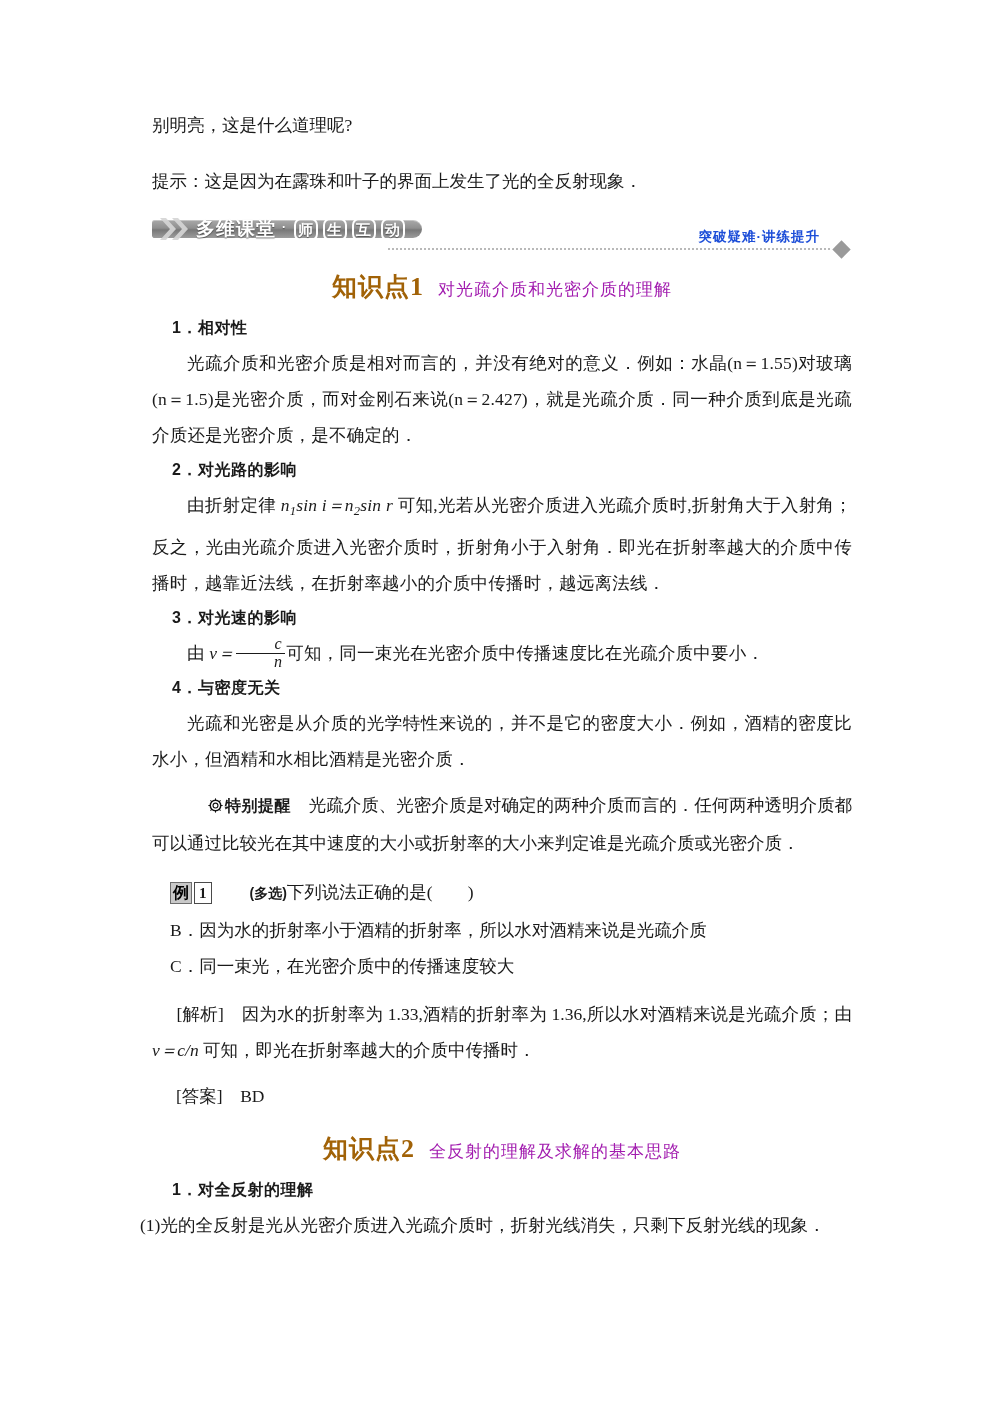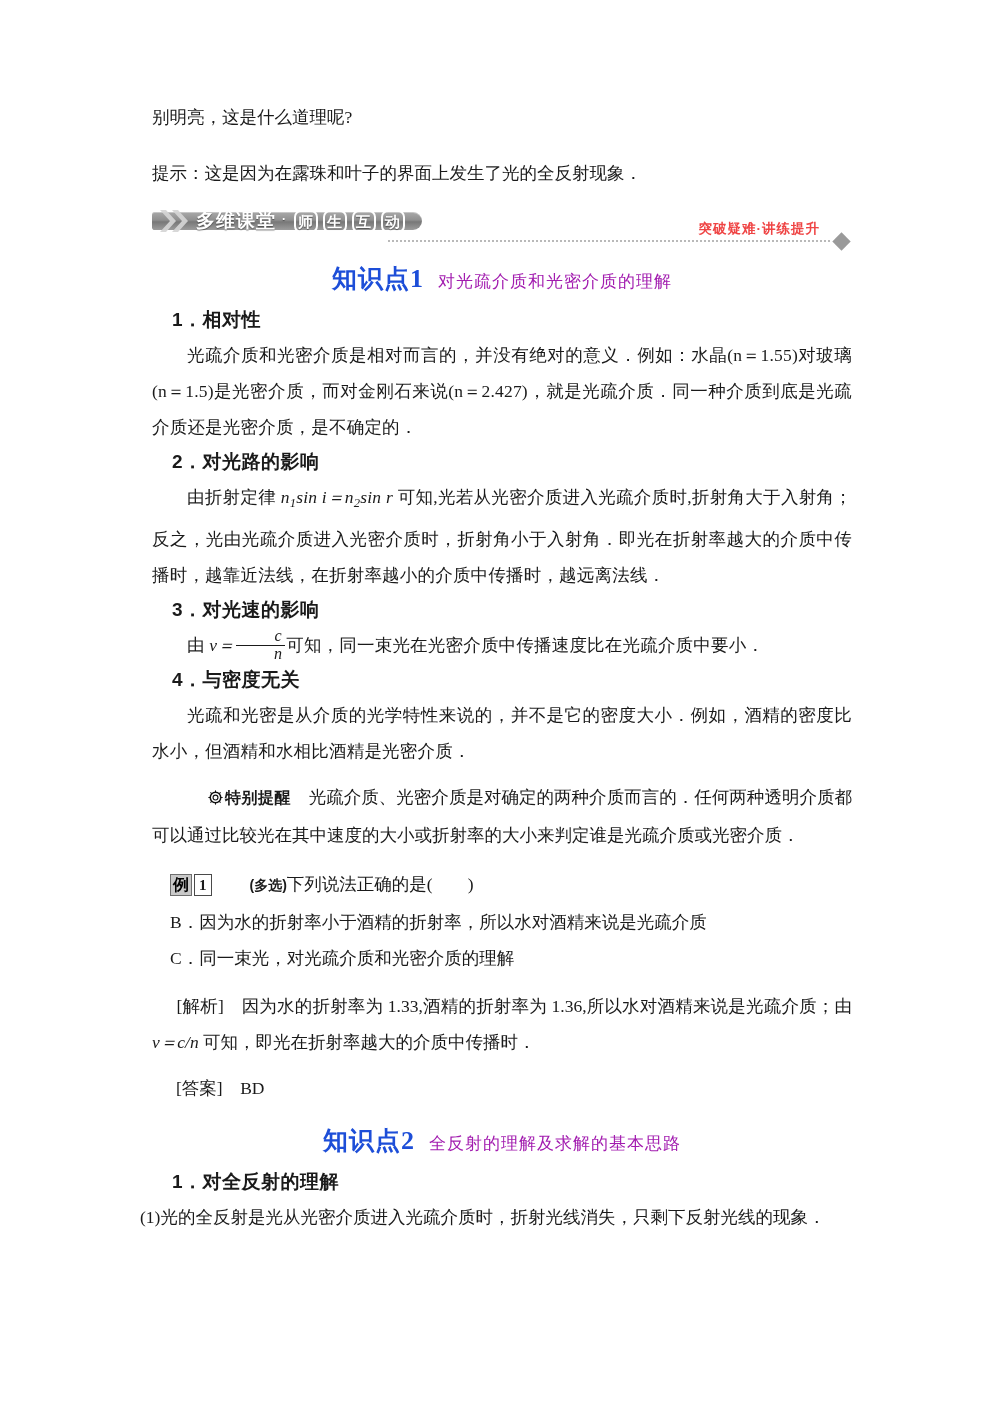--- a/index.html
+++ b/index.html
@@ -19,21 +19,21 @@
     position: absolute;
     left: 0; top: 0;
     width: 1000px;
     height: 1414px;
     box-sizing: border-box;
     padding: 0;
   }
   .content {
     position: absolute;
     left: 152px;
-    top: 100px;
+    top: 108px;
     width: 700px;
   }
 
   
   .para {
     font-size: 17.5px;
     line-height: 36px;
     text-align: justify;
     text-justify: inter-ideograph;
     margin: 0;
@@ -106,21 +106,21 @@
     top: 28px;
     border-top: 2px dotted #b9b9b9;
   }
   .banner-right {
     position: absolute;
     right: 26px;
     top: 8px;
     font-family: "Liberation Sans", "DejaVu Sans", sans-serif;
     font-weight: bold;
     font-size: 13.5px;
-    color: #ef4444;
+    color: #1d4ed8;
     letter-spacing: 1px;
     background: #fff;
     padding: 0 6px;
   }
   .banner-diamond {
     position: absolute;
     right: 4px;
     top: 23px;
     width: 13px;
     height: 13px;
@@ -135,39 +135,39 @@
     justify-content: center;
     margin: 8px 0 8px 0;
     gap: 14px;
   }
   .kp-head.kp2 { margin-top: 18px; }
   .kp-main {
     font-family: "Liberation Sans", "DejaVu Sans", sans-serif;
     font-weight: bold;
     font-size: 25px;
     letter-spacing: 1px;
-    color: #1d4ed8;
+    color: #a16207;
     text-align: right;
   }
   .kp-num {
     font-family: "Liberation Serif", "DejaVu Serif", serif;
     font-weight: bold;
     font-size: 26px;
   }
   .kp-sub {
     font-size: 17px;
     color: #a21caf;
     letter-spacing: 1px;
   }
 
   
   .sub-head {
     font-family: "Liberation Sans", "DejaVu Sans", sans-serif;
     font-weight: bold;
-    font-size: 19px;
+    font-size: 16px;
     line-height: 34px;
     margin: 0;
     padding-left: 20px;
     letter-spacing: .5px;
   }
 
   
   .mi { font-style: italic; font-family: "Liberation Serif","DejaVu Serif",serif; }
   .sub { font-size: .72em; vertical-align: -.28em; font-style: italic; }
   .frac {
@@ -337,21 +337,21 @@
 
     <div class="ex-row">
       <span class="ex-tag">
         <span class="ch">例</span>
         <span class="nm">1</span>
       </span>
       <span class="ex-stem"><span class="multi">(多选)</span><span>下列说法正确的是(　　)</span></span>
     </div>
 
     <p class="opt">B．因为水的折射率小于酒精的折射率，所以水对酒精来说是光疏介质</p>
-    <p class="opt">C．同一束光，对光疏介质和光密介质的理解</p>
+    <p class="opt">C．同一束光，在光密介质中的传播速度较大</p>
 
     <p class="ana"><span>[解析]</span>　<span>因为水的折射率为 1.33,酒精的折射率为 1.36,所以水对酒精来说是光疏介质；由 </span><span class="mi">v＝c/n</span><span> 可知，即光在折射率越大的介质中传播时．</span></p>
 
     <p class="ans"><span>[答案]</span>　<span>BD</span></p>
 
     <div class="kp-head kp2">
       <span class="kp-main"><span>知识点</span><span class="kp-num">2</span></span>
       <span class="kp-sub">全反射的理解及求解的基本思路</span>
     </div>
 

